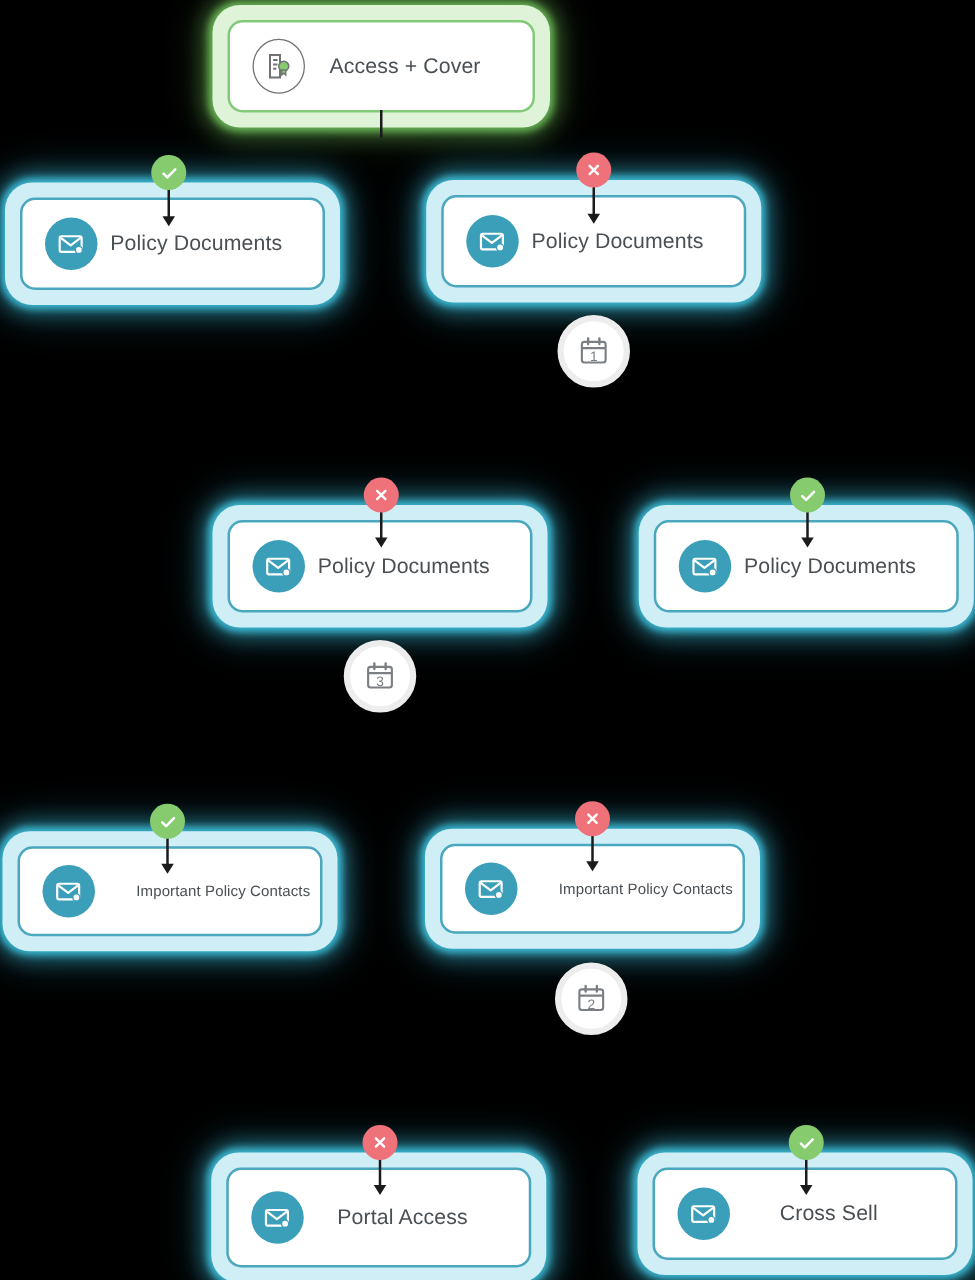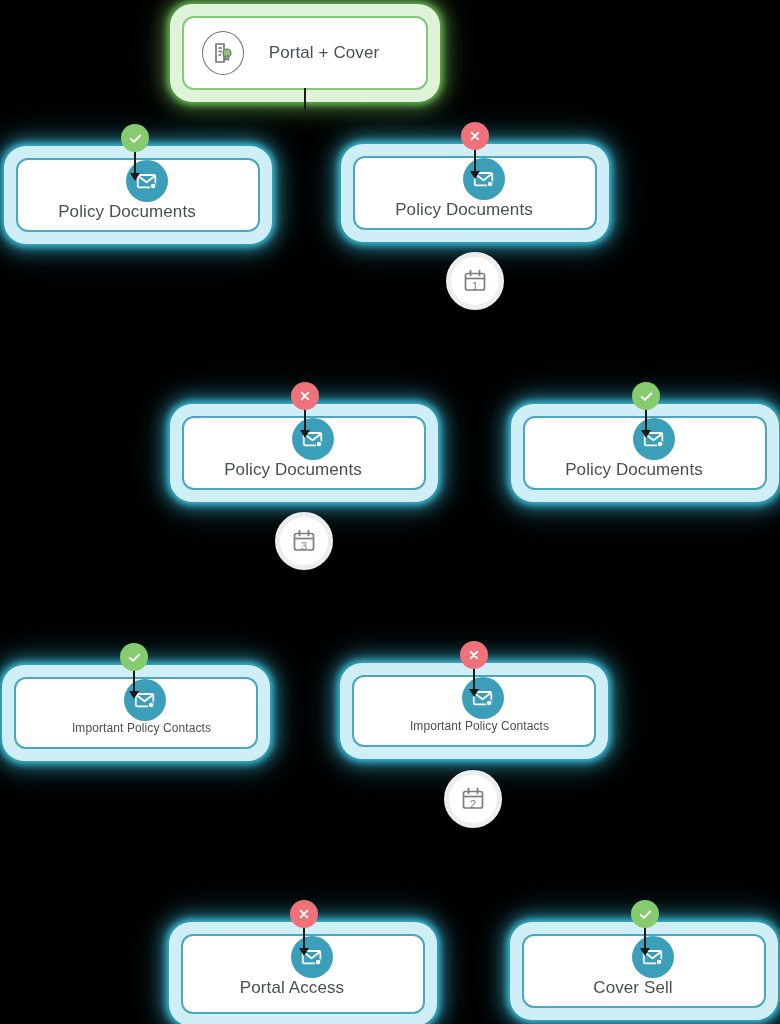--- a/index.html
+++ b/index.html
@@ -40,21 +40,21 @@
   .card {
     box-sizing: border-box;
     width: 100%;
     height: 100%;
     background: #ffffff;
     border-radius: 12px;
     display: flex;
     align-items: center;
     position: relative;
   }
-  .node.teal .card { border: 2px solid #4aa7bd; flex-direction: column; }
+  .node.teal .card { border: 2px solid #4aa7bd; }
   .node.green .card { border: 2px solid #83c97a; }
 
   .node-icon {
     flex: 0 0 auto;
     margin-left: 18px;
     width: 42px;
     height: 42px;
     display: flex;
     align-items: center;
     justify-content: center;
@@ -161,21 +161,21 @@
           <svg width="24" height="24" viewBox="0 0 24 24" aria-hidden="true">
             <path d="M5 3 h8 v18 h-8 z" fill="none" stroke="#6f7376" stroke-width="1.6"></path>
             <line x1="7.5" y1="7" x2="11" y2="7" stroke="#6f7376" stroke-width="1.6"></line>
             <line x1="7.5" y1="10.5" x2="11" y2="10.5" stroke="#6f7376" stroke-width="1.6"></line>
             <line x1="7.5" y1="14" x2="10" y2="14" stroke="#6f7376" stroke-width="1.6"></line>
             <circle cx="16" cy="12" r="4" fill="#86cc6e" stroke="#6f7376" stroke-width="1.2"></circle>
             <path d="M14.4 15 l0 4 l1.6 -1.4 l1.6 1.4 l0 -4 z" fill="#86cc6e" stroke="#6f7376" stroke-width="1.1"></path>
           </svg>
         </span>
       </div>
-      <div class="node-label">Portal + Cover</div>
+      <div class="node-label">Access + Cover</div>
     </div>
   </div>
   <div class="stem noarrow" style="left:304px; top:88px; height:22px;"></div>
 
   <div class="status-badge ok" style="left:121px; top:124px;">
     <svg width="15" height="15" viewBox="0 0 16 16" aria-hidden="true">
       <path d="M3 8.4 L6.3 11.6 L13 4.8" fill="none" stroke="#ffffff" stroke-width="2.2" stroke-linecap="round" stroke-linejoin="round"></path>
     </svg>
   </div>
   <div class="stem" style="left:134px; top:150px; height:24px;"></div>
@@ -374,17 +374,17 @@
       <div class="node-icon">
         <span class="icon-circle-teal">
           <svg width="24" height="24" viewBox="0 0 26 26" aria-hidden="true">
             <rect x="3" y="6.5" width="19" height="13.5" rx="1.6" fill="none" stroke="#ffffff" stroke-width="1.9"></rect>
             <path d="M3.6 7.6 L12.5 14.4 L21.4 7.6" fill="none" stroke="#ffffff" stroke-width="1.9" stroke-linecap="round" stroke-linejoin="round"></path>
             <circle cx="19.6" cy="18.4" r="3.7" fill="#3b9fba"></circle>
             <circle cx="19.6" cy="18.4" r="2.5" fill="#ffffff"></circle>
           </svg>
         </span>
       </div>
-      <div class="node-label">Cover Sell</div>
+      <div class="node-label">Cross Sell</div>
     </div>
   </div>
 
 </div>
 
 </body></html>

